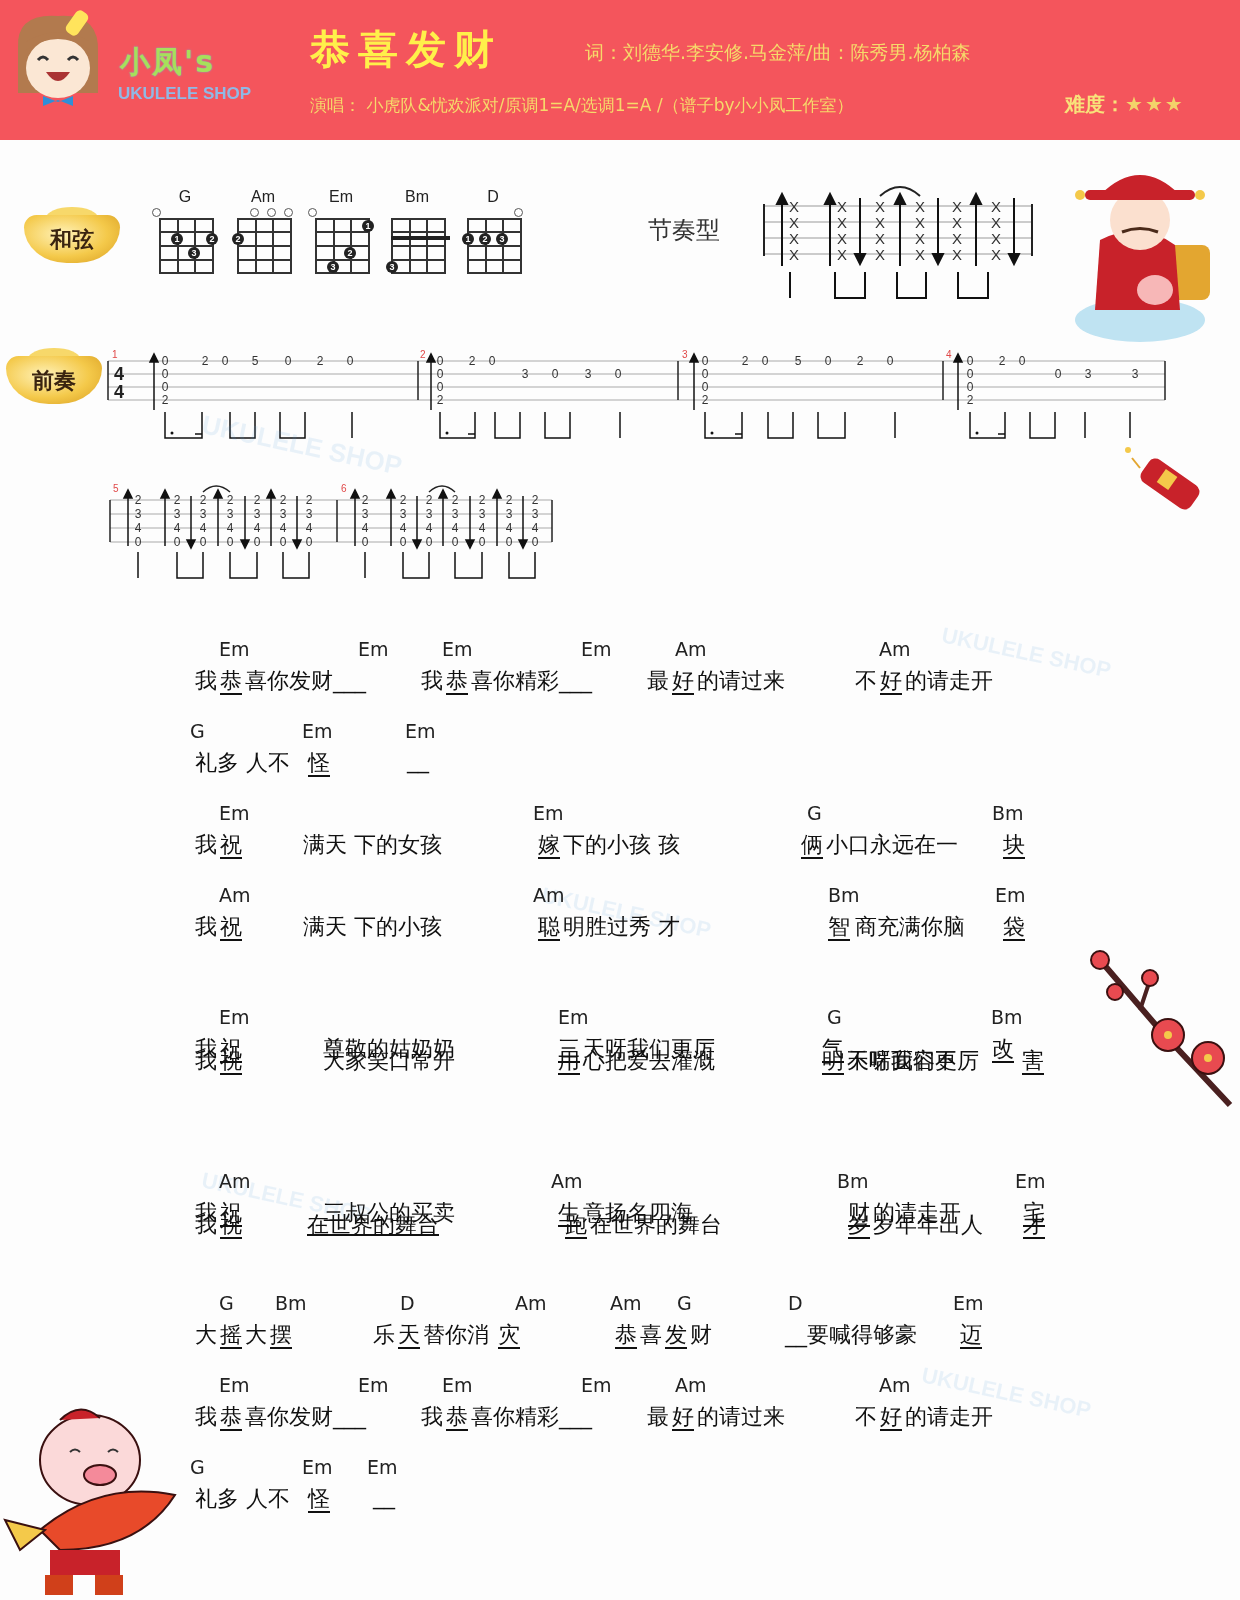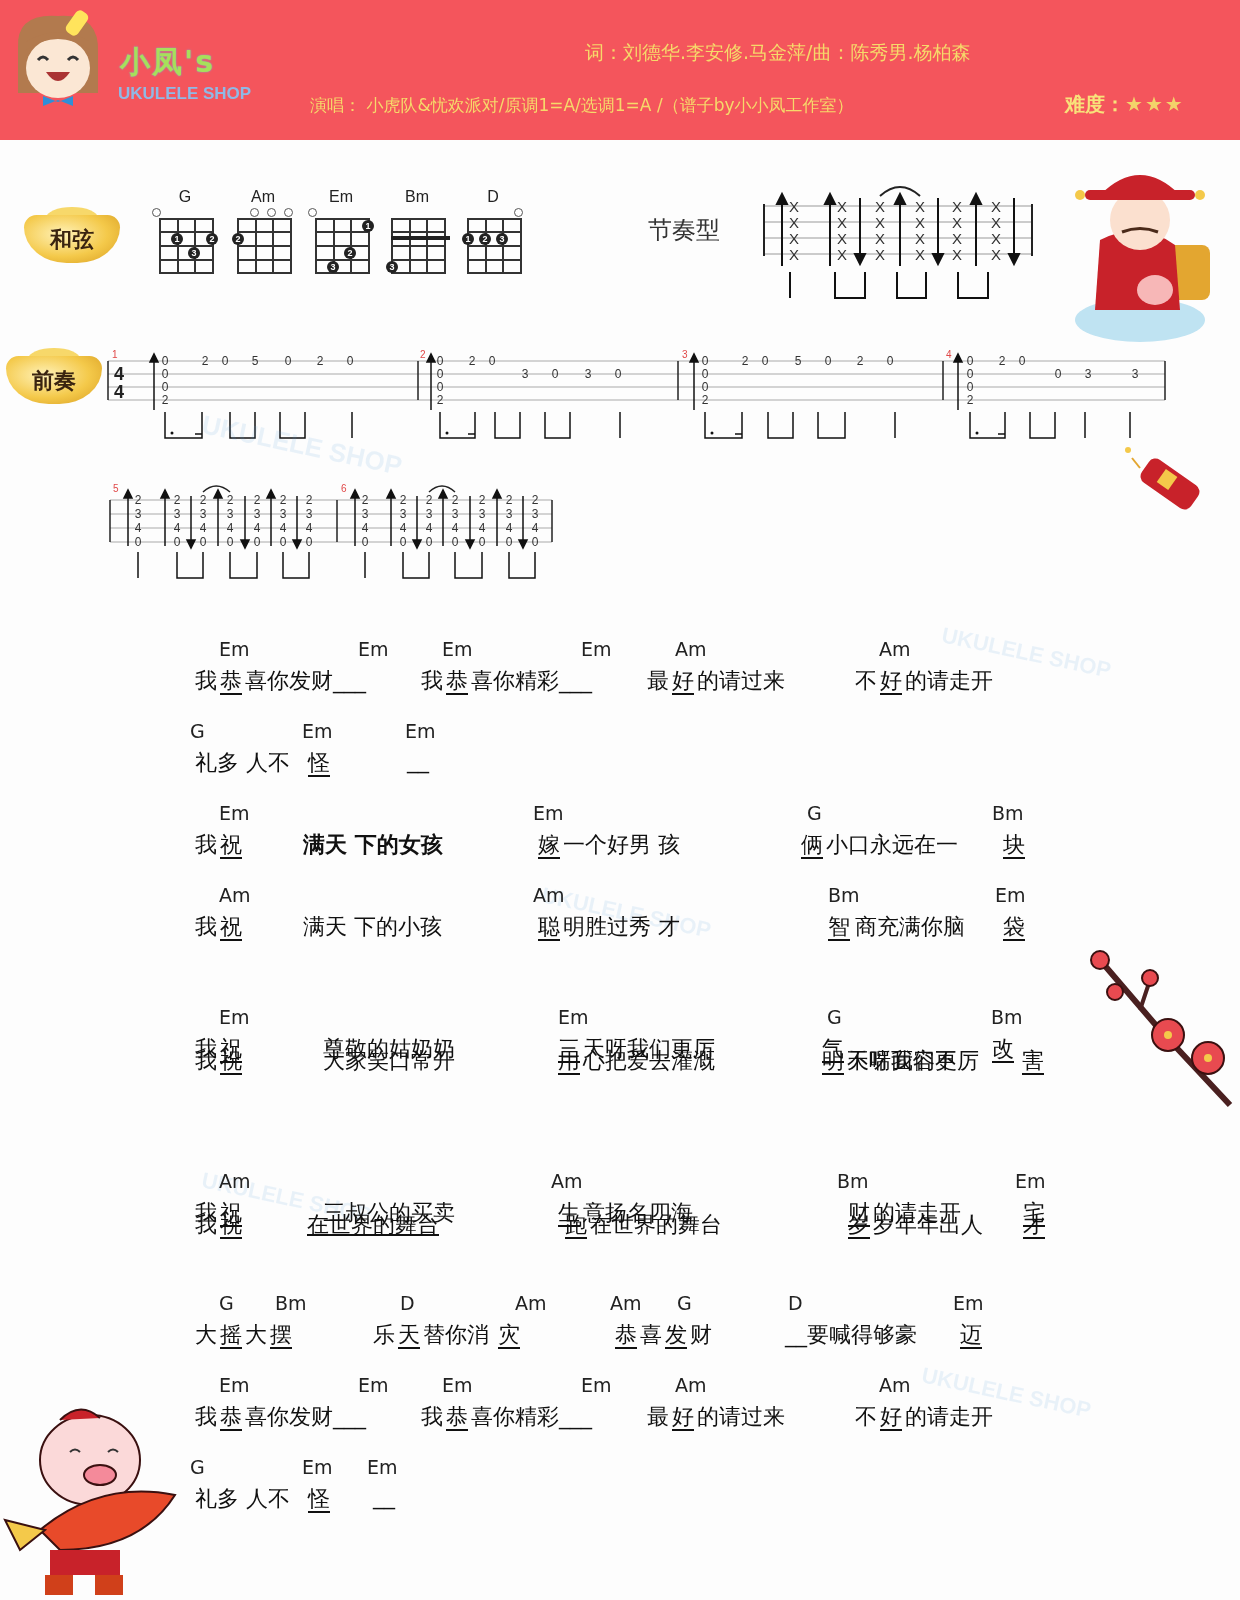--- a/index.html
+++ b/index.html
@@ -55,20 +55,21 @@
     <ellipse cx="50" cy="60" rx="32" ry="30" fill="#fbe7d4"></ellipse>
     <path d="M18 42 Q50 20 82 42 L82 34 Q50 14 18 34 Z" fill="#b27a4e"></path>
     <path d="M30 52 q5 -6 10 0" stroke="#333" stroke-width="3" fill="none"></path>
     <path d="M60 52 q5 -6 10 0" stroke="#333" stroke-width="3" fill="none"></path>
     <path d="M38 64 Q50 82 62 64 Z" fill="#a33"></path>
     <path d="M35 88 L50 94 L65 88 L65 98 L50 92 L35 98 Z" fill="#2e8fd8"></path>
     <rect x="62" y="2" width="14" height="26" rx="5" fill="#ffe45c" transform="rotate(35 69 15)"></rect>
   </svg>
   <div class="logo-cn">小凤's</div>
   <div class="logo-en">UKULELE SHOP</div>
+  <div class="song-title">恭喜发财</div>
   <div class="credits">词：刘德华.李安修.马金萍/曲：陈秀男.杨柏森</div>
   <div class="singer">演唱：  小虎队&amp;忧欢派对/原调1=A/选调1=A  /（谱子by小小凤工作室）</div>
   <div class="difficulty">
     <span>难度：</span><span class="stars">★★★</span>
   </div>
 </div>
 
 <div class="badge" style="left:24px; top:205px;">
   <div class="ingot-top"></div>
   <div class="ingot"></div>
@@ -526,23 +527,23 @@
     <div class="lyric-block" style="top: 802px;">
       <div class="chordrow" style="top: 0px;">
         <span style="left: 24px;">Em</span>
         <span style="left: 338px;">Em</span>
         <span style="left: 612px;">G</span>
         <span style="left: 797px;">Bm</span>
       </div>
       <div class="textrow" style="top: 28px;">
         <span style="left: 0px;">我</span>
         <span class="u" style="left: 25px;">祝</span>
-        <span style="left: 108px; font-weight: bold;">满天 下的女孩</span>
+        <span style="left: 108px;">满天 下的女孩</span>
         <span class="u" style="left: 343px;">嫁</span>
-        <span style="left: 368px;">一个好男 孩</span>
+        <span style="left: 368px;">下的小孩 孩</span>
         <span class="u" style="left: 606px;">俩</span>
         <span style="left: 631px;">小口永远在一</span>
         <span class="u" style="left: 808px;">块</span>
       </div>
     </div>
     <div class="lyric-block" style="top: 884px;">
       <div class="chordrow" style="top: 0px;">
         <span style="left: 24px;">Am</span>
         <span style="left: 338px;">Am</span>
         <span style="left: 633px;">Bm</span>

